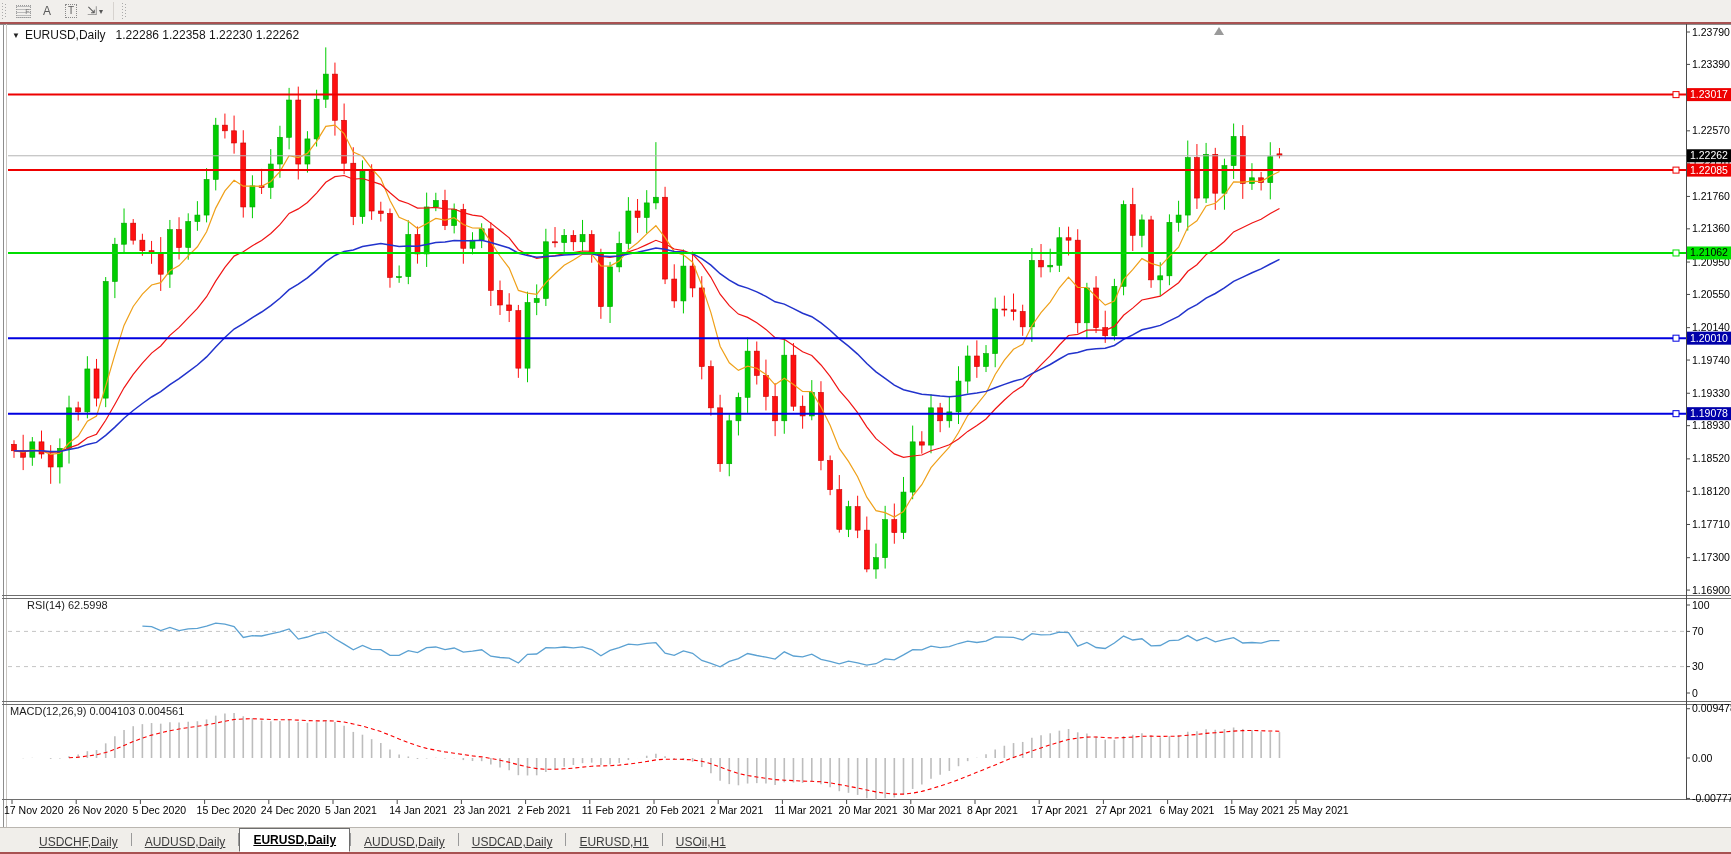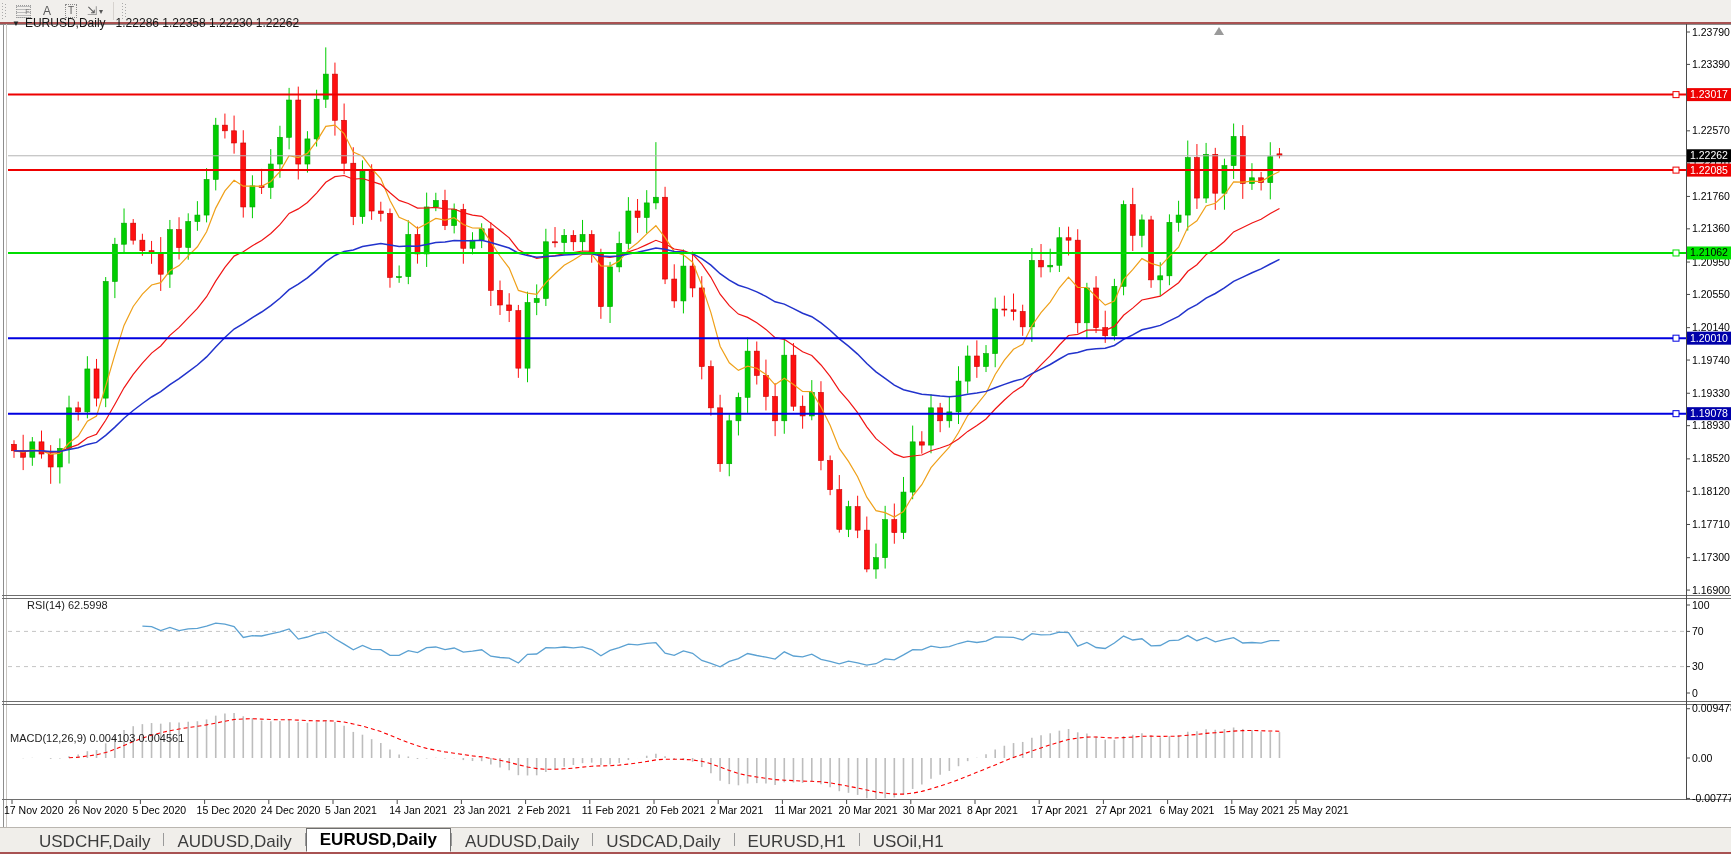--- a/index.html
+++ b/index.html
@@ -17,30 +17,30 @@
   .tool .boxed{border:1px dotted #8a8a8a;padding:0 2px;font-size:10px;line-height:12px;}
   .tool .gridf{border:1px dotted #9a9a9a;width:13px;height:11px;font-size:7px;line-height:11px;
                text-align:right;color:#777;background:repeating-linear-gradient(to bottom,#bbb 0 1px,transparent 1px 3px);}
   .caret{font-size:8px;color:#555;margin-left:2px;}
   .vsep{width:1px;height:18px;background:#d7d3cf;margin:0 6px;}
   .tf{min-width:24px;height:18px;line-height:17px;text-align:center;font-size:11px;color:#3c3c3c;
       border:1px solid transparent;margin:0 1px;padding:0 3px;cursor:default;}
   .tf.active{background:#fbfaf8;border:1px solid #969696;}
   .redline{position:absolute;top:22px;left:0;width:100%;height:2px;background:#a85252;}
   
-  .charttitle{position:absolute;top:16px;left:12px;font-size:12px;color:#151515;z-index:5;}
+  .charttitle{position:absolute;top:28px;left:12px;font-size:12px;color:#151515;z-index:5;}
   .charttitle .tri{font-size:8px;color:#222;margin-right:5px;vertical-align:1px;}
   .charttitle .q{margin-left:10px;}
   .paneltitle{position:absolute;left:10px;font-size:11px;color:#1c1c1c;z-index:5;}
   svg{position:absolute;top:0;left:0;}
   svg text{font-family:"Liberation Sans",sans-serif;}
   
   .tabbar{position:absolute;top:827px;left:0;width:100%;height:25px;background:#f0eeea;
           border-top:1px solid #bab6b0;display:flex;align-items:flex-end;padding-left:26px;box-sizing:border-box;}
-  .tab{height:20px;line-height:20px;padding:0 13px;font-size:17px;color:#3d3d3d;white-space:nowrap;cursor:default;}
+  .tab{height:20px;line-height:20px;padding:0 13px;font-size:12px;color:#3d3d3d;white-space:nowrap;cursor:default;text-decoration:underline;}
   .tab.active{background:#ffffff;border:1px solid #6e6e6e;border-bottom:1px solid #ffffff;
               font-weight:bold;color:#000;height:22px;line-height:22px;}
   .tabsep{width:1px;height:13px;background:#9a9a9a;align-self:center;margin-bottom:2px;}
   .bottomred{position:absolute;bottom:0;left:0;width:100%;height:2px;background:#a85252;}
 </style>
 </head>
 <body>
 
 <div class="stage">
 
@@ -625,21 +625,21 @@
       <text x="1223.8" y="814" font-size="10.5" fill="#000">15 May 2021</text>
       <line x1="1296" y1="800" x2="1296" y2="804" stroke="#4a4a4a"></line>
       <text x="1288" y="814" font-size="10.5" fill="#000">25 May 2021</text>
       <polygon points="1214,35 1219,27 1224,35" fill="#9a9a9a"></polygon>
     </svg>
 
   <div class="charttitle">
     <span class="tri">▼</span><span>EURUSD,Daily</span><span class="q">1.22286 1.22358 1.22230 1.22262</span>
   </div>
   <div class="paneltitle" style="top:599px;padding-left:17px;">RSI(14) 62.5998</div>
-  <div class="paneltitle" style="top:732px;">MACD(12,26,9) 0.004103 0.004561</div>
+  <div class="paneltitle" style="top:705px;">MACD(12,26,9) 0.004103 0.004561</div>
 
   <div class="tabbar" id="tab-host">
       <span class="tab">USDCHF,Daily</span>
       <span class="tabsep"></span>
       <span class="tab">AUDUSD,Daily</span>
       <span class="tabsep"></span>
       <span class="tab active">EURUSD,Daily</span>
       <span class="tabsep"></span>
       <span class="tab">AUDUSD,Daily</span>
       <span class="tabsep"></span>

